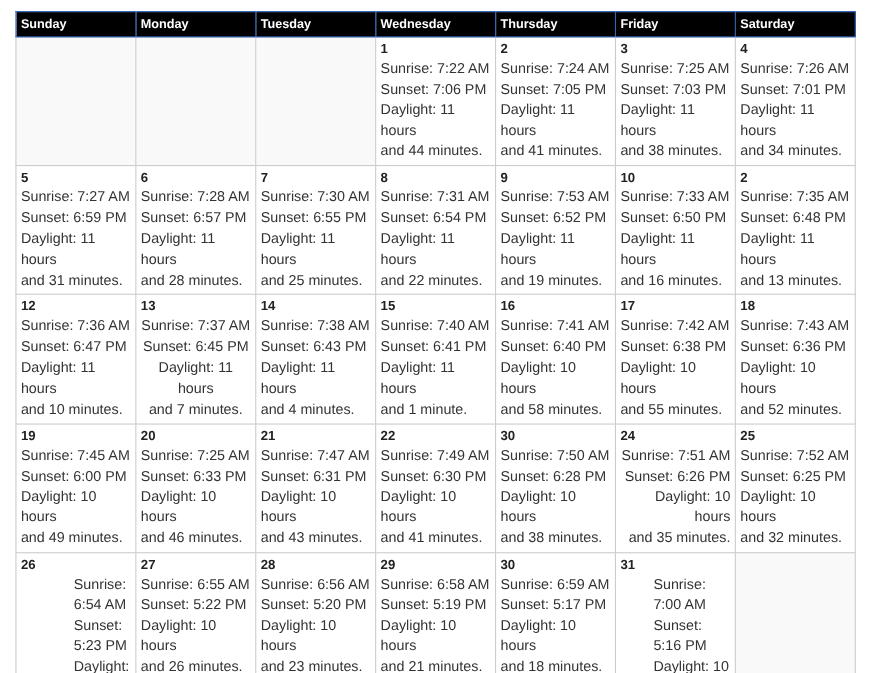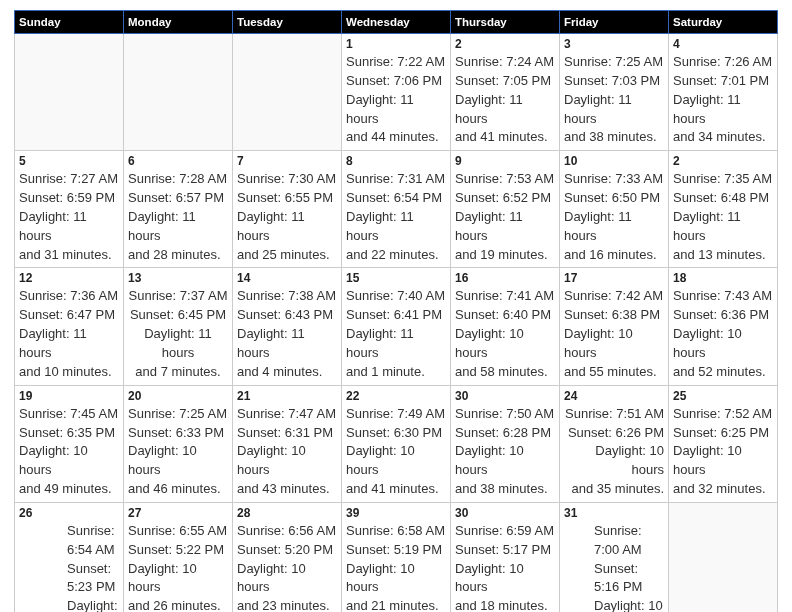--- a/index.html
+++ b/index.html
@@ -248,21 +248,21 @@
             <div class="day-info" style="white-space: pre-line;">Sunrise: 7:43 AM
 Sunset: 6:36 PM
 Daylight: 10 hours
 and 52 minutes.</div>
           </td>
         </tr>
         <tr class="alt-row">
           <td>
             <div class="day-number">19</div>
             <div class="day-info" style="white-space: pre-line;">Sunrise: 7:45 AM
-Sunset: 6:35 PM
+Sunset: 6:00 PM
 Daylight: 10 hours
 and 49 minutes.</div>
           </td>
           <td>
             <div class="day-number">20</div>
             <div class="day-info" style="white-space: pre-line;">Sunrise: 7:25 AM
 Sunset: 6:33 PM
 Daylight: 10 hours
 and 46 minutes.</div>
           </td>
@@ -318,21 +318,21 @@
 and 26 minutes.</div>
           </td>
           <td>
             <div class="day-number">28</div>
             <div class="day-info" style="white-space: pre-line;">Sunrise: 6:56 AM
 Sunset: 5:20 PM
 Daylight: 10 hours
 and 23 minutes.</div>
           </td>
           <td>
-            <div class="day-number">39</div>
+            <div class="day-number">29</div>
             <div class="day-info" style="white-space: pre-line;">Sunrise: 6:58 AM
 Sunset: 5:19 PM
 Daylight: 10 hours
 and 21 minutes.</div>
           </td>
           <td>
             <div class="day-number">30</div>
             <div class="day-info" style="white-space: pre-line;">Sunrise: 6:59 AM
 Sunset: 5:17 PM
 Daylight: 10 hours

